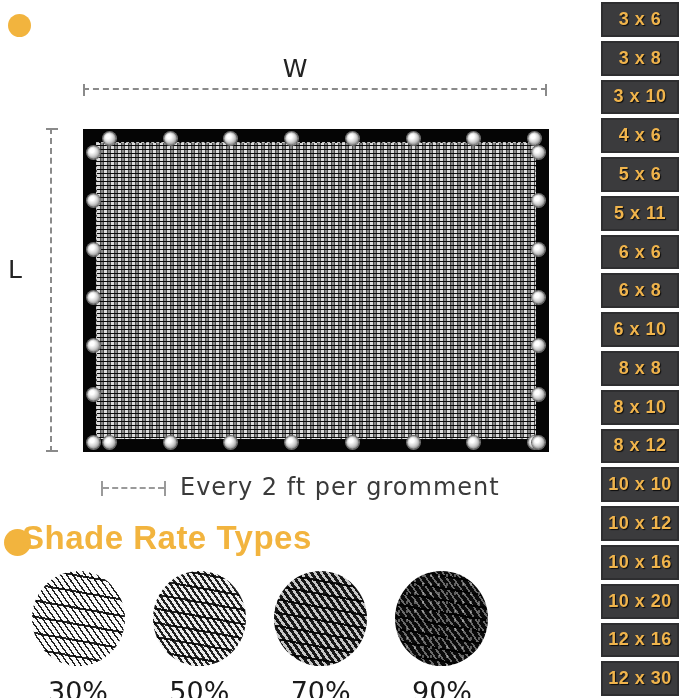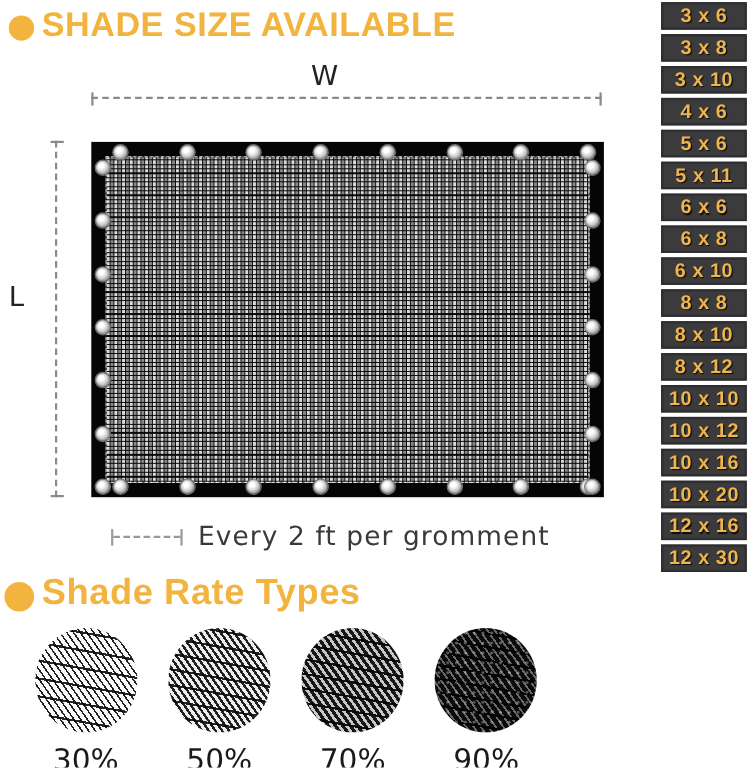--- a/index.html
+++ b/index.html
@@ -3,21 +3,21 @@
 <meta charset="utf-8">
 <style>
   html,body{margin:0;padding:0;background:#fff;}
   .page{position:relative;width:679px;height:698px;background:#ffffff;overflow:hidden;
         font-family:"Liberation Sans",sans-serif;}
   .bullet{border-radius:50%;background:#f2b43e;display:inline-block;}
   .h1-bullet{position:absolute;left:8px;top:14px;width:23px;height:23px;}
   .h1-text{position:absolute;left:38px;top:5px;font-size:31px;font-weight:800;
            letter-spacing:.5px;color:#f2b43e;white-space:nowrap;}
   .h2-bullet{position:absolute;left:4px;top:529px;width:27px;height:27px;}
-  .h2-text{position:absolute;left:38px;top:519px;font-size:33px;font-weight:800;
+  .h2-text{position:absolute;left:22px;top:519px;font-size:33px;font-weight:800;
            letter-spacing:.5px;color:#f2b43e;white-space:nowrap;}
 
   
   .w-label{position:absolute;left:265px;top:54px;width:60px;text-align:center;
            font-size:25px;color:#232323;font-family:"DejaVu Sans",sans-serif;}
   .l-label{position:absolute;left:8px;top:255px;font-size:25px;color:#232323;
            font-family:"DejaVu Sans",sans-serif;}
   .w-measure{position:absolute;left:83px;top:88px;width:464px;height:0;
              border-top:2px dashed #8a8a8a;}
   .w-measure::before,.w-measure::after{content:"";position:absolute;top:-6px;width:0;height:12px;
@@ -75,34 +75,33 @@
         repeating-linear-gradient(55deg, rgba(8,8,8,.92) 0 3px, transparent 3px 5.5px),
         #c7c7c7;}
   .d3{background:
         radial-gradient(rgba(255,255,255,.35) 1px, transparent 1.4px),
         repeating-linear-gradient(10deg, rgba(0,0,0,.95) 0 2px, transparent 2px 12px),
         repeating-linear-gradient(55deg, rgba(5,5,5,.95) 0 3.8px, transparent 3.8px 5.5px),
         #6a6a6a;
       background-size:8px 9px, auto, auto, auto;}
 
   
-  .size-panel{position:absolute;left:601px;top:0;width:78px;height:492px;
+  .size-panel{position:absolute;left:601px;top:0;width:78px;height:698px;
               box-sizing:border-box;padding:2px 0;display:flex;flex-direction:column;gap:4px;}
   .size-box{flex:1;background:#3b3b3d;border:2px solid #2e2e30;box-sizing:border-box;
             display:flex;align-items:center;justify-content:center;
             color:#f0b44c;font-size:18px;font-weight:700;letter-spacing:.5px;
             text-shadow:1px 1px 1px rgba(0,0,0,.8);}
 </style>
 </head>
 <body>
 
 <div class="page">
 
   <span class="bullet h1-bullet"></span>
-  <div class="h1-text">SHADE SIZE AVAILABLE</div>
 
   <div class="w-label">W</div>
   <div class="w-measure"></div>
   <div class="l-label">L</div>
   <div class="l-measure"></div>
 
   <div class="net" id="net">
     <div class="mesh"></div>
   <div class="grommet" style="left: 20px; top: 3px;"></div>
       <div class="grommet" style="left: 80.7143px; top: 3px;"></div>

